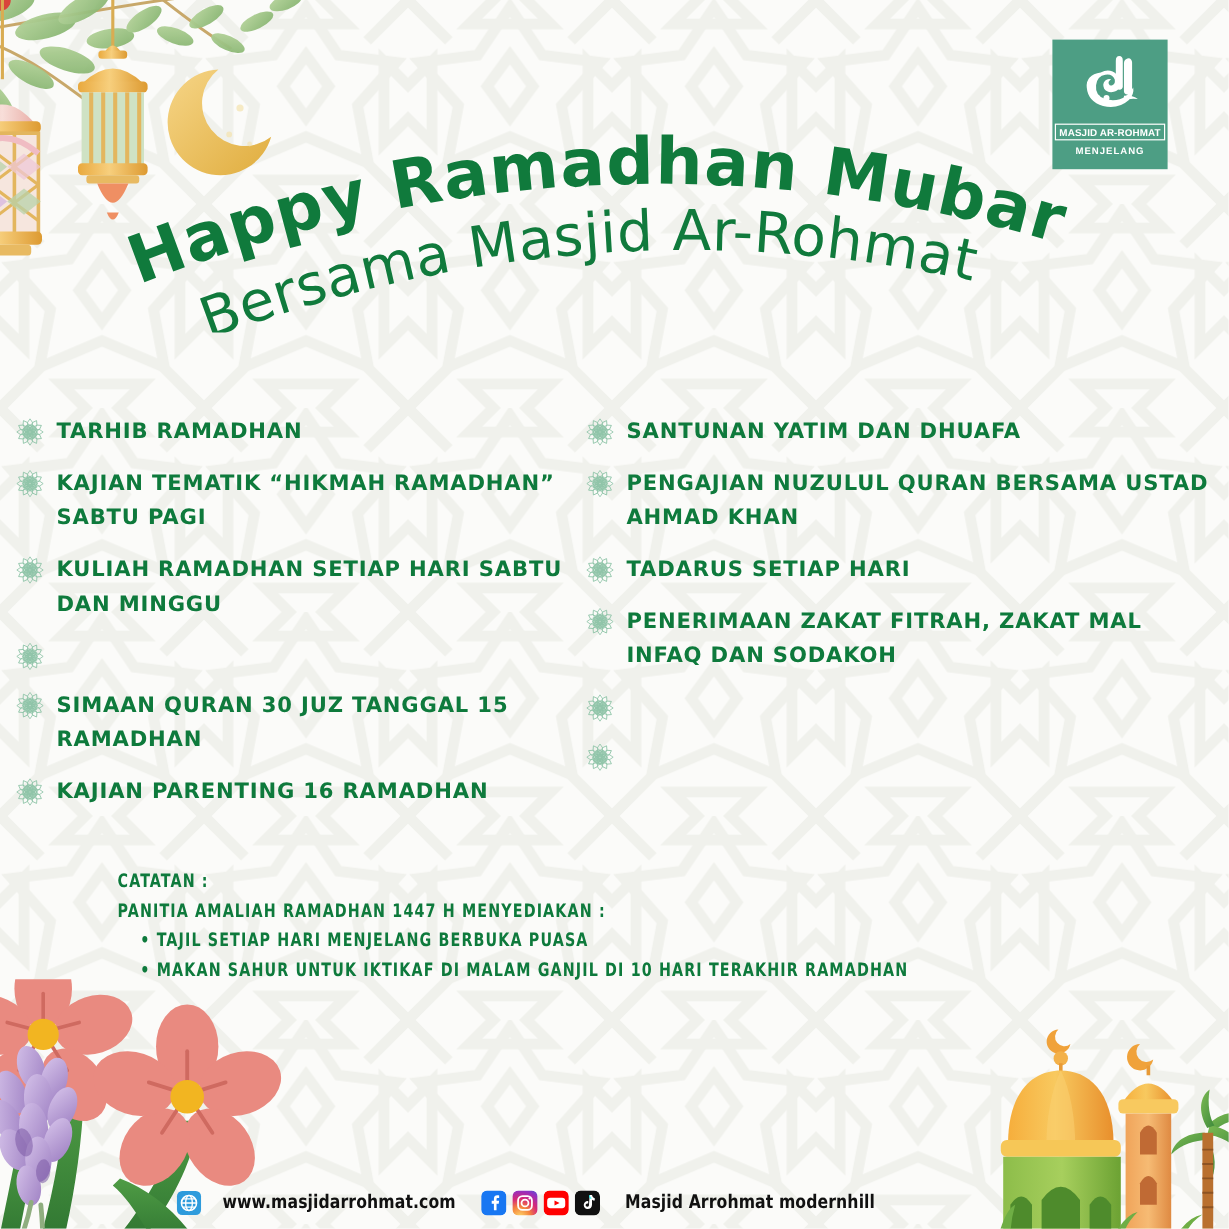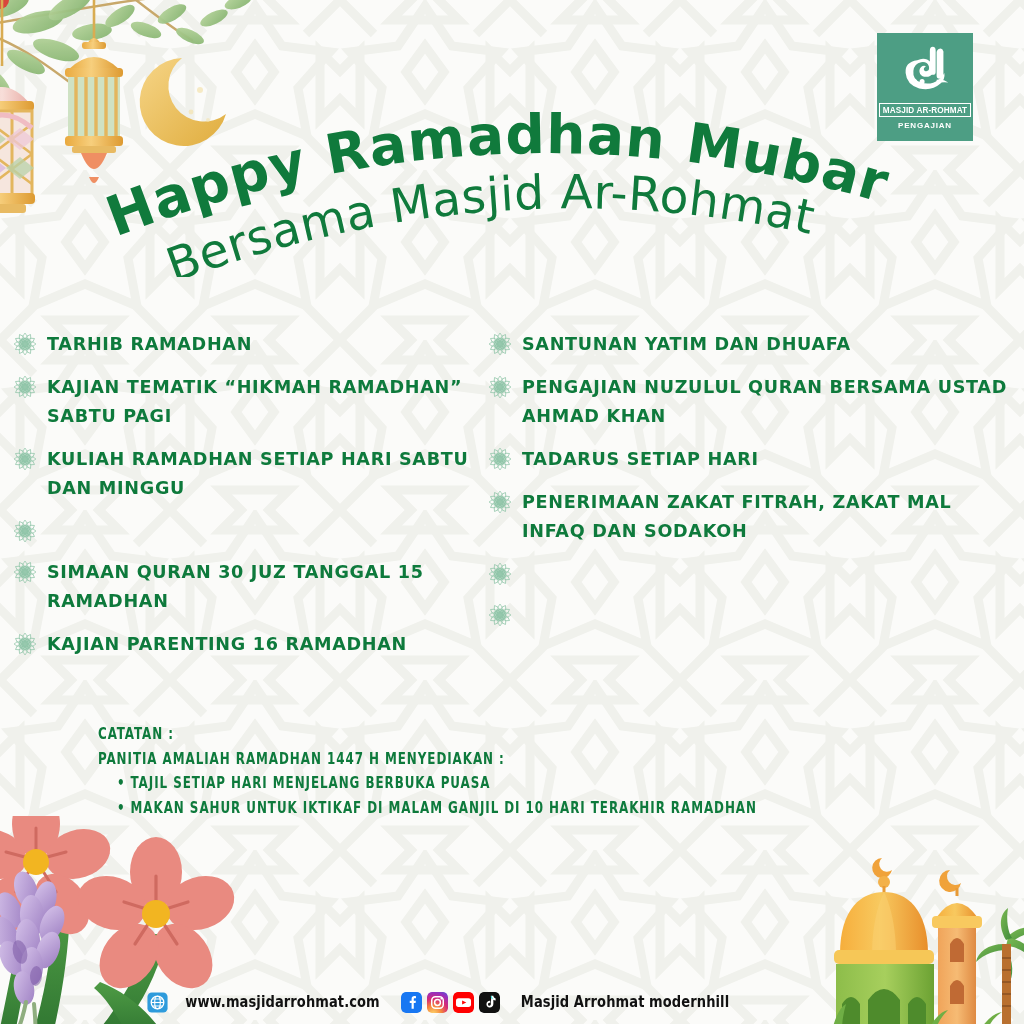--- a/index.html
+++ b/index.html
@@ -50,21 +50,21 @@
     font-size:8px; font-weight:bold; letter-spacing:.8px;
     font-family:"Liberation Sans", sans-serif;
   }
 
   
   #headline { position:absolute; z-index:4; left:100px; top:112px; width:810px; height:165px; }
 
   
   #programs {
     position:absolute; z-index:4;
-    left:0; top:330px; width:1024px; height:350px;
+    left:0; top:346px; width:1024px; height:350px;
   }
   .col { position:absolute; top:0; }
   #col-left  { left:12px;  width:484px; }
   #col-right { left:487px; width:530px; }
 
   .prog-item {
     position:relative;
     display:flex; align-items:flex-start;
     margin-bottom:14px;
   }
@@ -397,21 +397,21 @@
       <g fill="#ffffff">
         <path d="M40 8 q3 0 3 4 l0 22 q0 3 -3 3 q-3 0 -3 -3 l0 -22 q0 -4 3 -4 Z"></path>
         <path d="M47 10 q3 -1 4 3 l0 24 q0 4 -4 4 q-3 0 -3 -3 l0 -24 q0 -3 3 -4 Z"></path>
         <path d="M24 22 q8 -4 14 2 q5 5 2 11 q-2 4 -7 4 q-4 0 -6 -3 q-2 -4 1 -7 q2 -2 5 -1 q-3 2 -2 4 q1 2 3 1 q3 -1 2 -5 q-2 -5 -8 -4 q-7 1 -8 9 q-1 9 8 12 q10 3 18 -3 q4 -3 6 -7 q1 6 -4 11 q-9 8 -22 5 q-13 -4 -14 -16 q-1 -11 12 -13 Z"></path>
         <circle cx="21" cy="44" r="2.6"></circle>
         <circle cx="29" cy="44" r="2.6"></circle>
         <path d="M44 42 q7 -1 12 3 q-6 -1 -12 1 Z"></path>
       </g>
     </svg>
     <div id="logo-name">MASJID AR-ROHMAT</div>
-    <div id="logo-sub">PENGAJIAN</div>
+    <div id="logo-sub">MENJELANG</div>
   </div>
 
   <svg id="headline" viewBox="0 0 810 165" aria-hidden="true">
     <defs>
       <path id="arc1" d="M 8 128 Q 400 -28 800 96" fill="none"></path>
       <path id="arc2" d="M 60 176 Q 420 36 790 142" fill="none"></path>
     </defs>
     <text font-family="'DejaVu Sans', sans-serif" font-size="55" font-weight="bold" fill="#107a3c" letter-spacing="1">
       <textPath href="#arc1" startOffset="1%">Happy Ramadhan Mubarak</textPath>
     </text>

